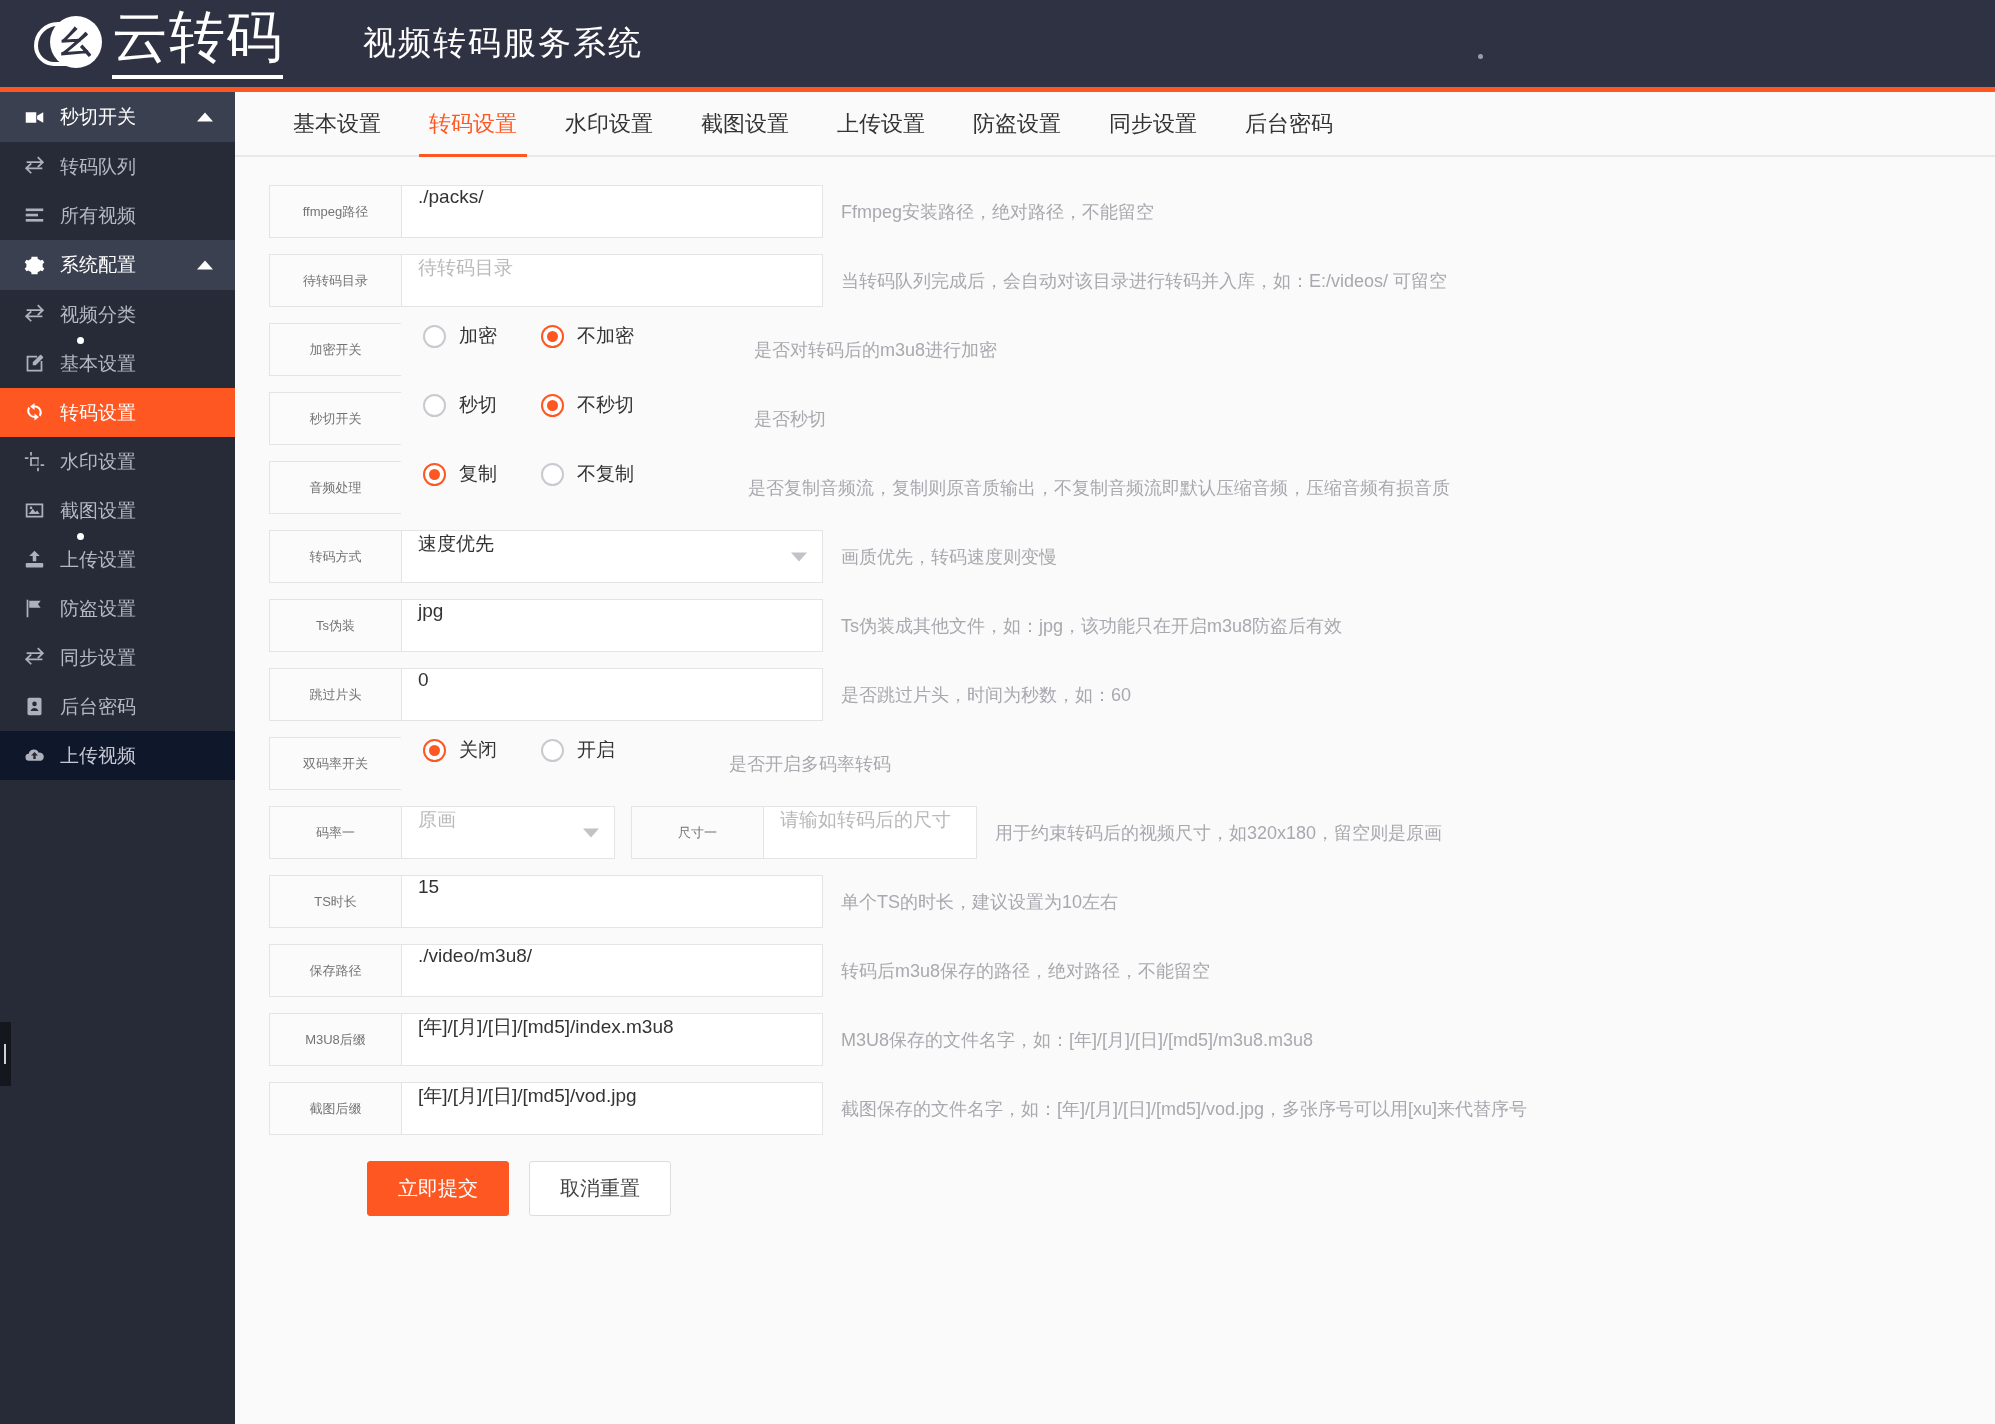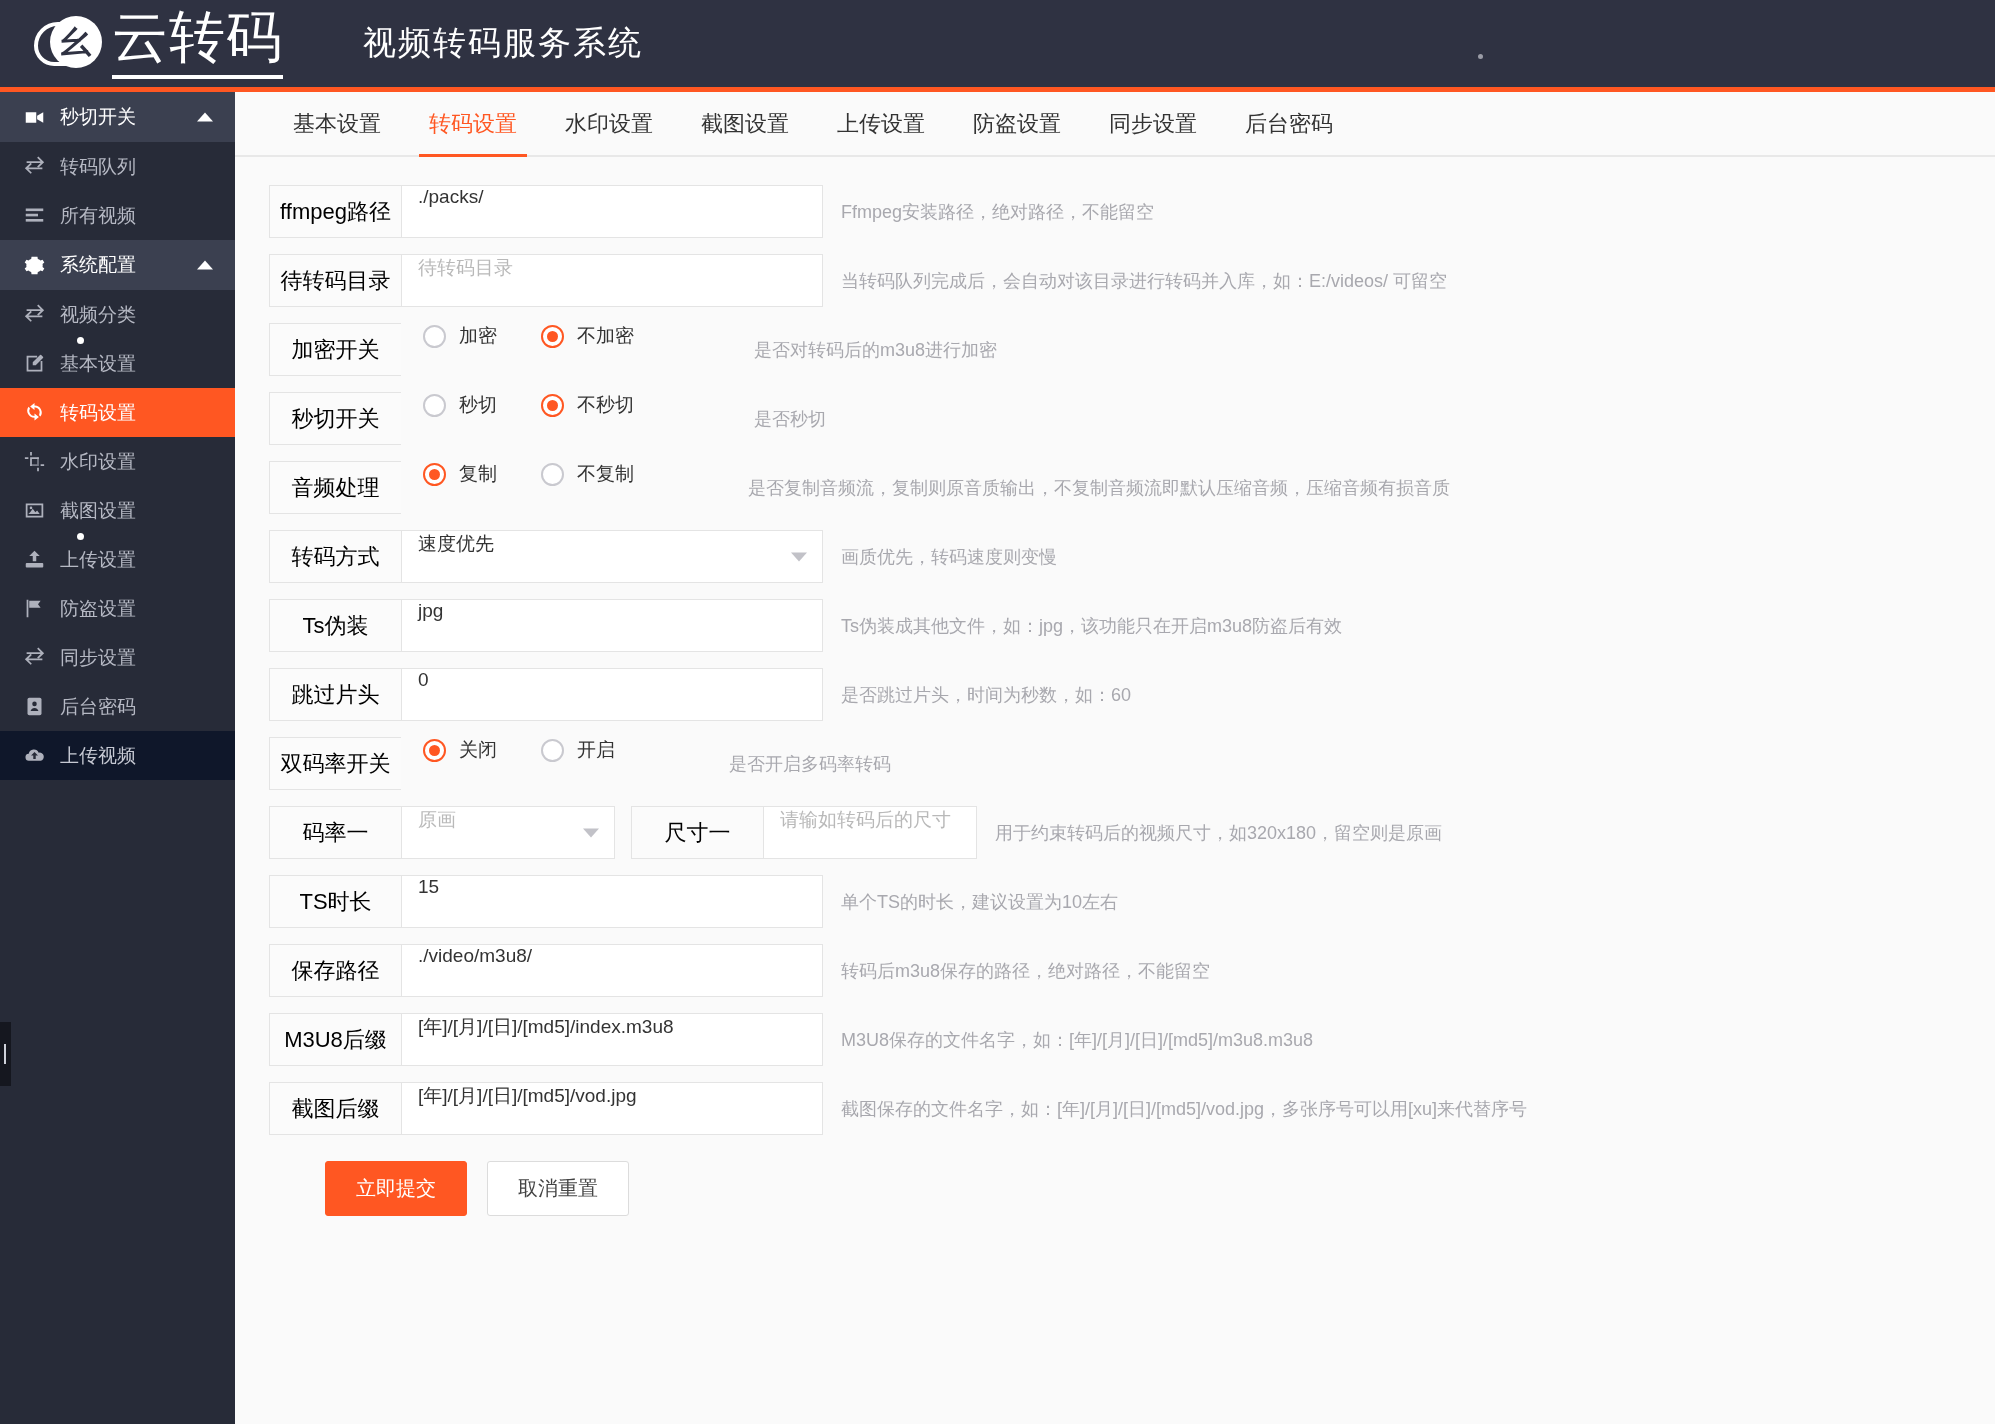--- a/index.html
+++ b/index.html
@@ -100,21 +100,21 @@
     height: 3px; background: #ff5722;
   }
 
   .form { padding: 28px 0 0 34px; }
   .row { display: flex; align-items: center; margin-bottom: 16px; }
   .fgroup { display: flex; align-items: stretch; }
   .flabel {
     width: 132px; min-height: 53px; background: #fbfbfb;
     border: 1px solid #e4e4e4; border-right: none;
     display: flex; align-items: center; justify-content: center;
-    font-size: 22px; color: #000000; white-space: nowrap;
+    font-size: 13px; color: #737373; white-space: nowrap;
   }
   .fctrl {
     background: #ffffff; border: 1px solid #e4e4e4;
     display: flex; align-items: flex-start; padding: 0 16px;
     min-height: 53px; font-size: 19px; color: #333;
   }
   .fctrl.w-wide { width: 422px; }
   .fctrl.plain { border: none; background: transparent; padding-left: 22px; }
   .fctrl .val { color: #333; }
   .fctrl .ph { color: #b9b9b9; }
@@ -143,21 +143,21 @@
     width: 0; height: 0; border-left: 8px solid transparent;
     border-right: 8px solid transparent; border-top: 9px solid #c2c2c8;
   }
 
   
   .btnrow { display: flex; align-items: center; margin-top: 26px; padding-bottom: 40px; }
   .btn {
     font-size: 20px; padding: 13px 30px; cursor: pointer;
     border-radius: 3px; white-space: nowrap;
   }
-  .btn.primary { background: #ff5722; color: #ffffff; border: 1px solid #ff5722; margin-left: 56px; font-family: Liberation Mono, monospace; }
+  .btn.primary { background: #ff5722; color: #ffffff; border: 1px solid #ff5722; margin-left: 98px; font-family: Liberation Mono, monospace; }
   .btn.ghost { background: #ffffff; color: #444; border: 1px solid #dcdcdc; margin-left: 20px; }
 </style>
 </head>
 <body>
 
 <div class="topbar">
   <div class="logo-wrap">
     <div class="logo-mark">
       <div class="logo-cloud"></div>
       <div class="logo-circle">幺</div>

